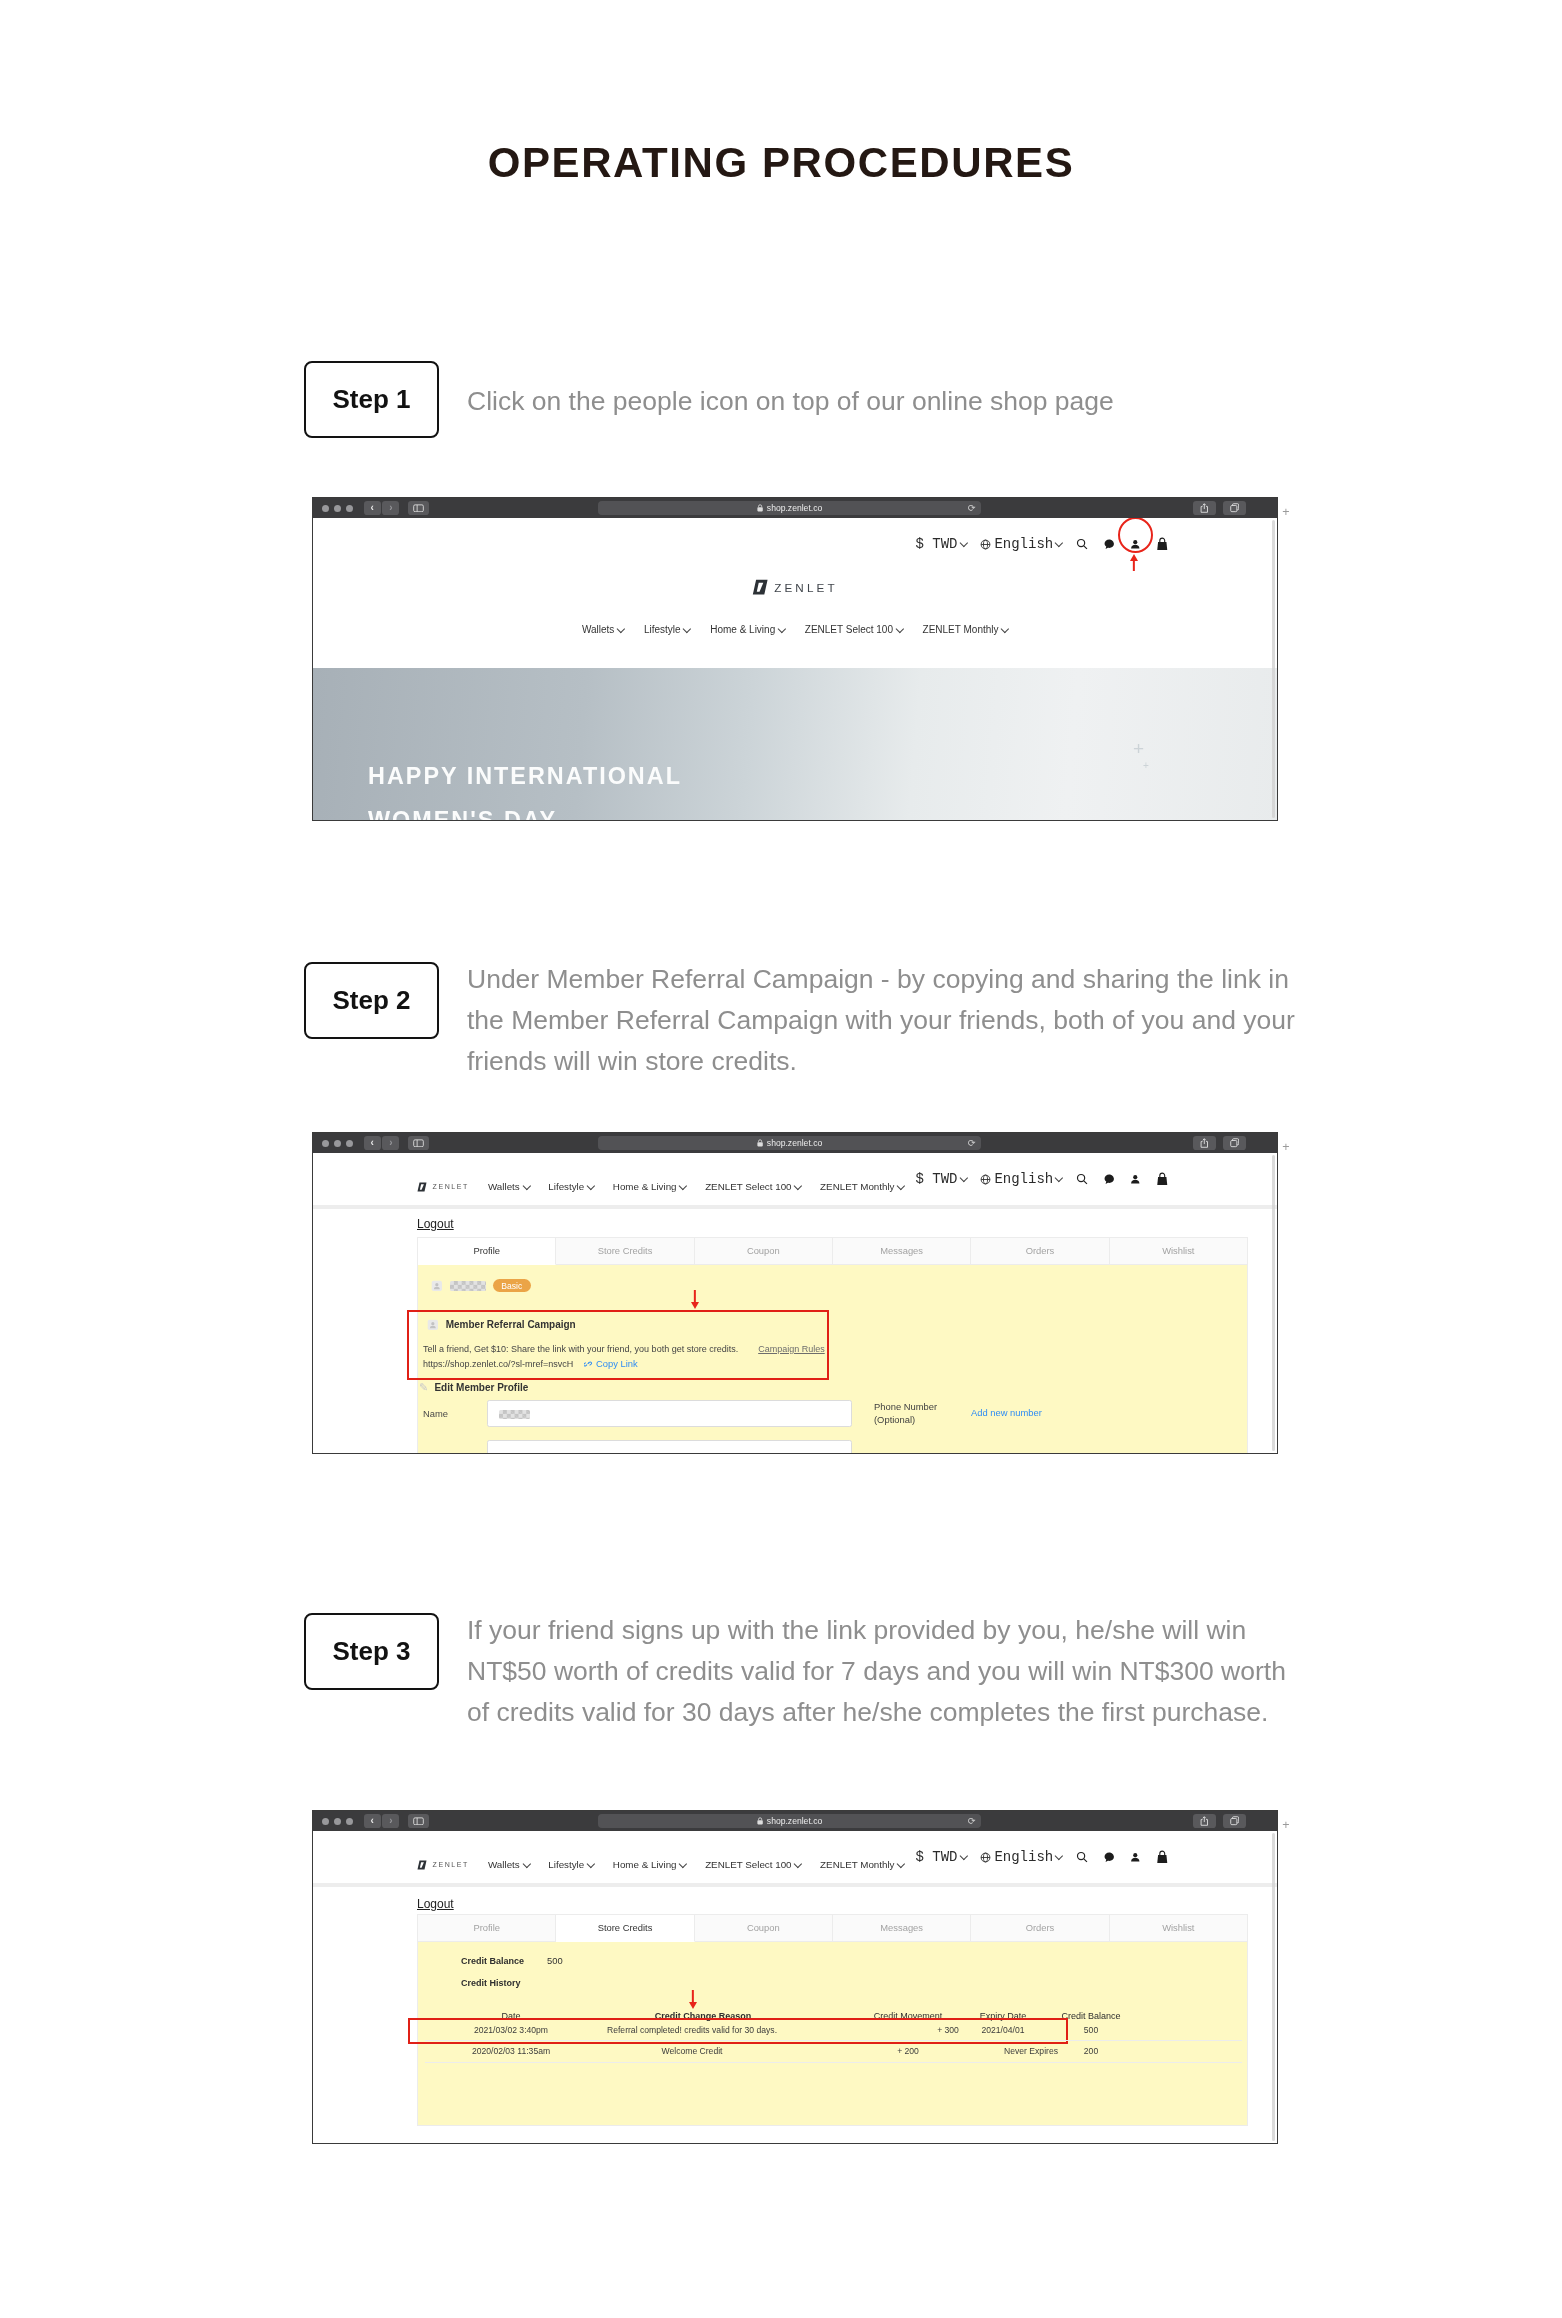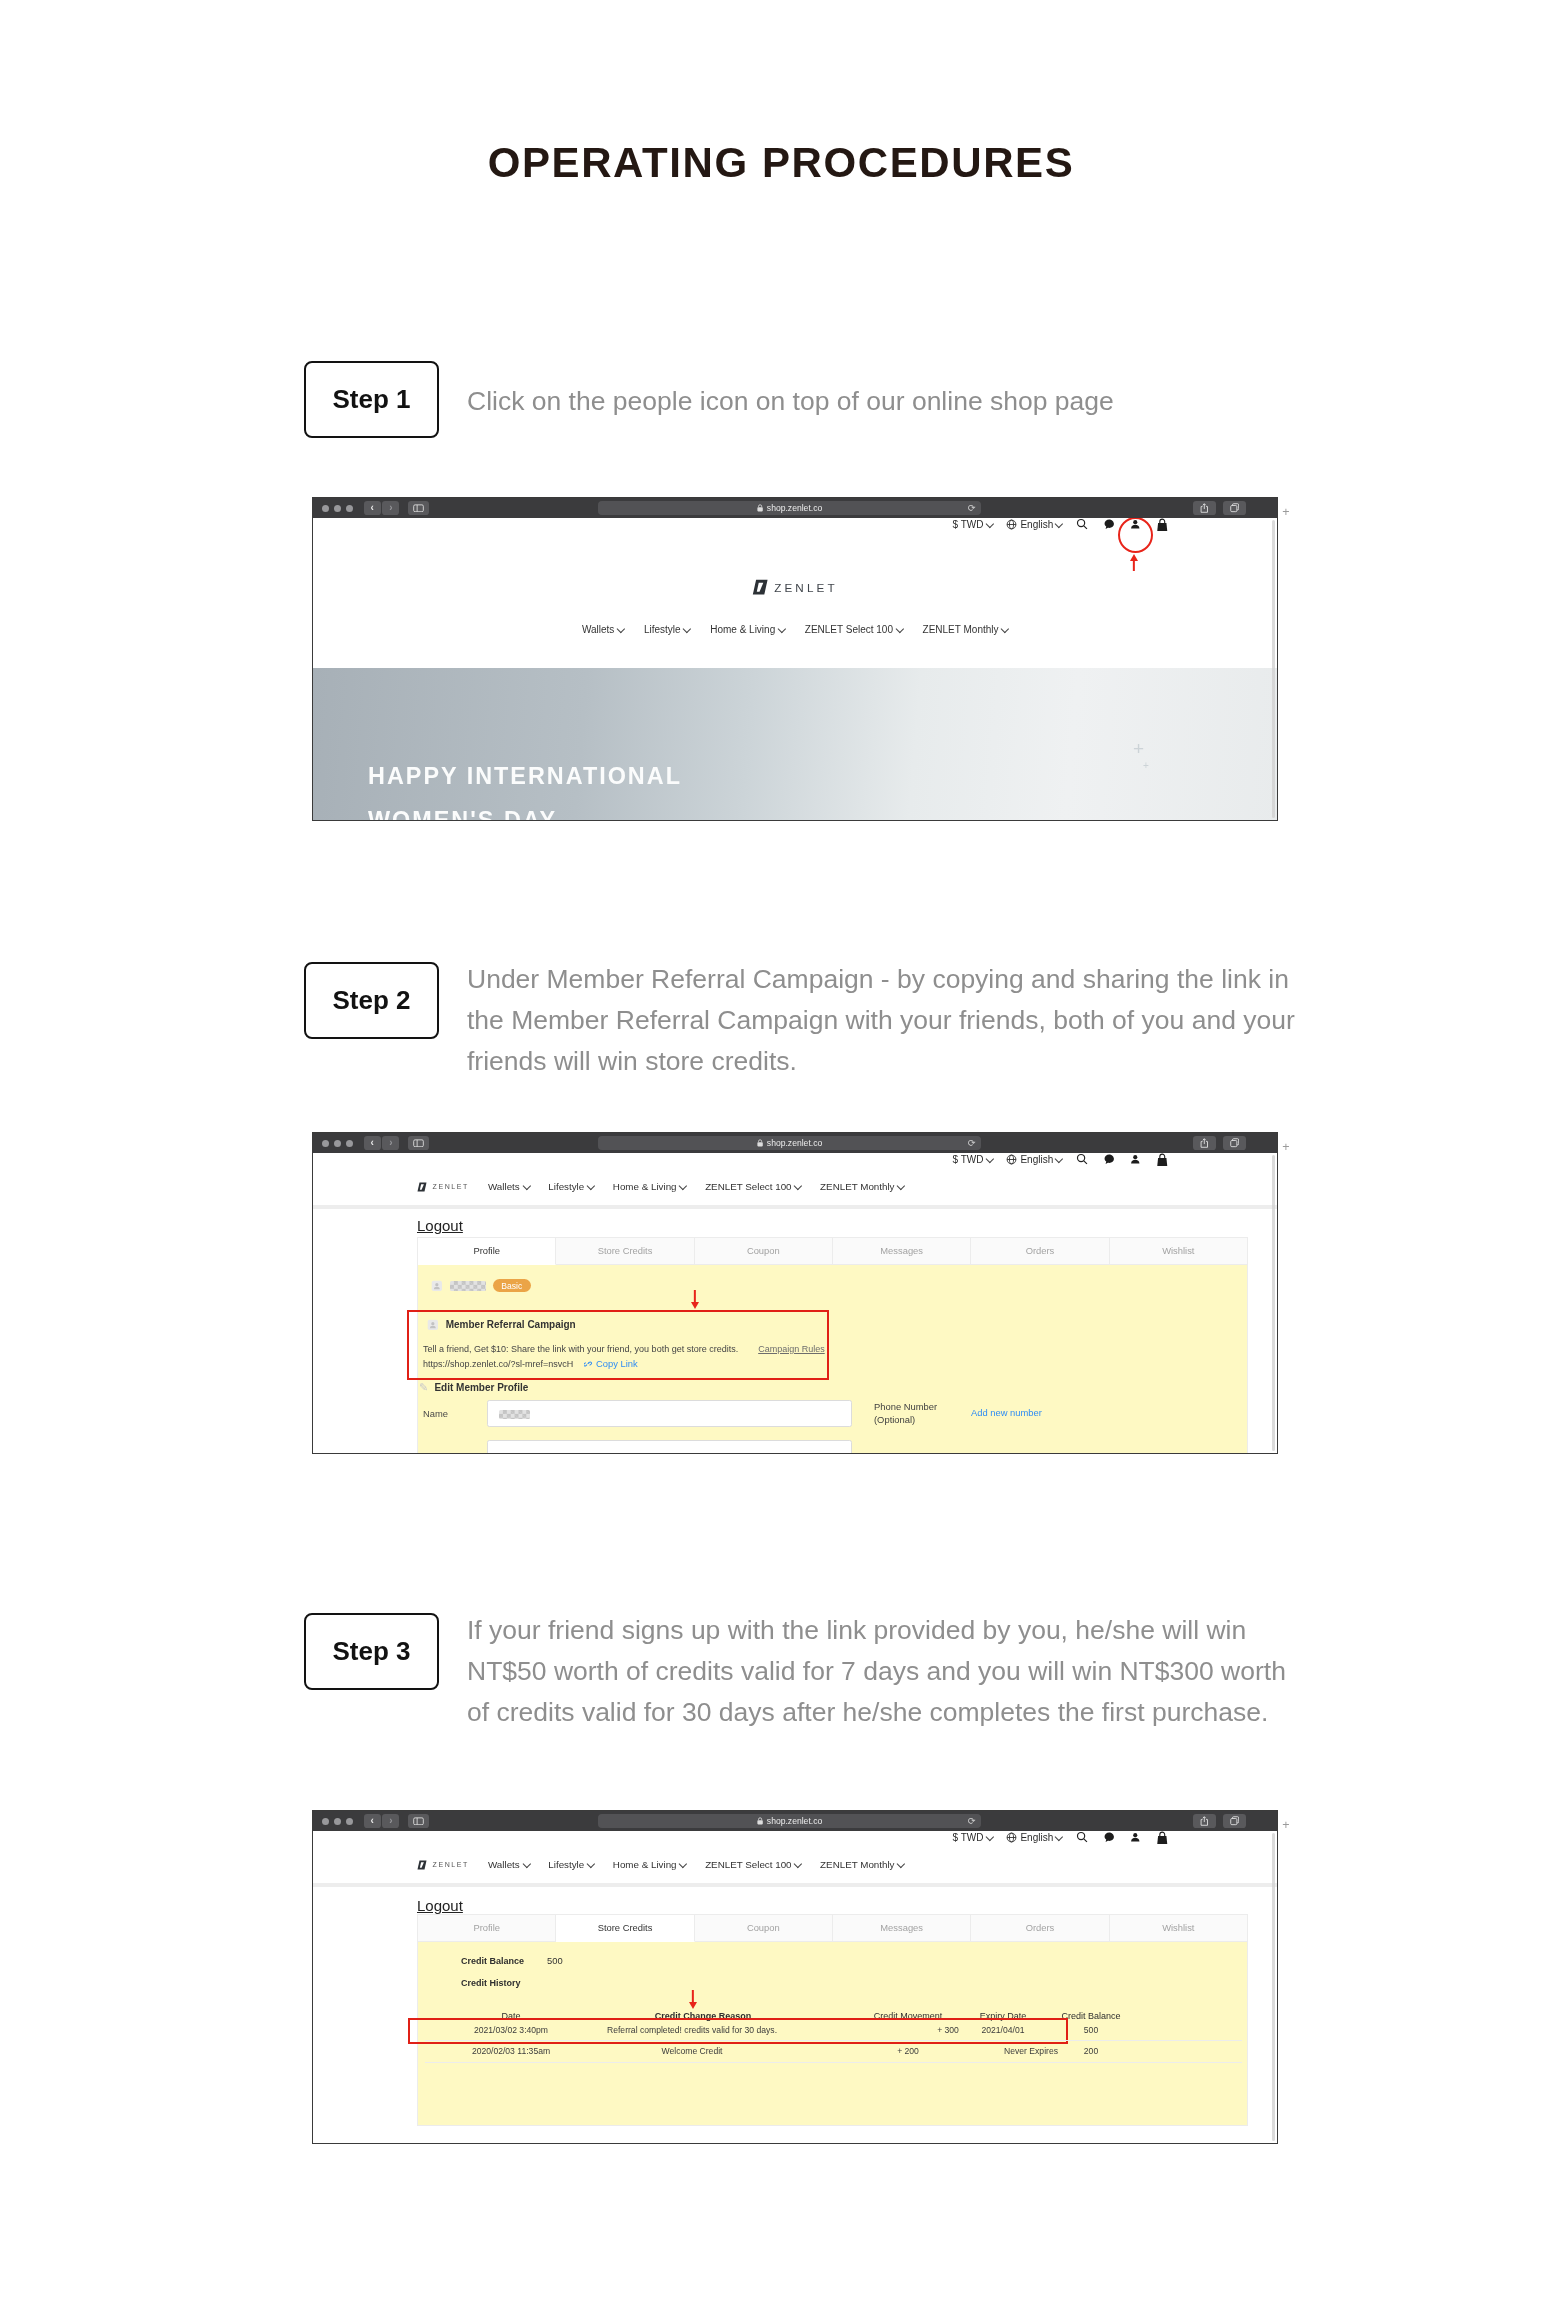--- a/index.html
+++ b/index.html
@@ -24,22 +24,22 @@
     align-items:center;justify-content:center;font-size:10px;font-weight:bold;line-height:1;}
   .urlbar{position:absolute;left:285px;top:3.1px;width:383px;height:14px;background:#525255;border-radius:3.9px;
     display:flex;align-items:center;justify-content:center;gap:3.9px;color:#ededed;font-size:8.6px;}
   .reload{position:absolute;right:5.5px;top:0.8px;font-size:9.4px;color:#cfcfcf;}
   .tb-right{position:absolute;right:31px;top:3.1px;display:flex;gap:6.2px;}
   .plusglyph{position:absolute;right:-12.5px;top:7px;color:#9b9b9b;font-size:12.5px;}
   .page{position:absolute;top:20px;left:0;right:0;bottom:0;background:#fff;overflow:hidden;}
   .scrollbar{position:absolute;right:1.6px;top:2.3px;bottom:2.3px;width:3.9px;background:#cfcfcf;border-radius:2.3px;opacity:.75;}
 
   
-  .util{position:absolute;top:0;right:109px;display:flex;align-items:center;gap:14px;
-    font-size:10px;color:#2b2b2b;}
+  .util{position:absolute;top:18px;right:109px;display:flex;align-items:center;gap:14px;
+    font-size:14px;color:#2b2b2b;font-family:Liberation Mono, monospace;}
   .util .lbl{display:flex;align-items:center;gap:3.1px;}
   .cv{width:4.7px;height:4.7px;border-right:1.2px solid #444;border-bottom:1.2px solid #444;
     transform:rotate(45deg);margin-top:-2.3px;display:inline-block;}
   .icon{display:inline-flex;align-items:center;justify-content:center;}
   .brandmark{display:inline-flex;align-items:center;gap:5.5px;color:#40454b;}
   .brandword{letter-spacing:3.1px;font-size:11.7px;color:#40454b;}
   .brand-sm .brandword{font-size:7px;letter-spacing:1.6px;color:#555;}
   .nav-item{display:flex;align-items:center;gap:3.9px;color:#333;cursor:default;}
 
   
@@ -56,21 +56,21 @@
   .ann-arrow .head{position:absolute;left:50%;transform:translateX(-50%);width:0;height:0;
     border-left:4.7px solid transparent;border-right:4.7px solid transparent;}
   .arrow-up .stem{top:6.2px;bottom:0;}
   .arrow-up .head{top:0;border-bottom:7px solid #e8241a;}
   .arrow-down .stem{top:0;bottom:6.2px;}
   .arrow-down .head{bottom:0;border-top:7px solid #e8241a;}
   .ann-box{position:absolute;border:2.3px solid #e02016;}
 
   
   .hdr-band{position:absolute;left:0;right:0;height:3.9px;background:#ededed;}
-  .logout{position:absolute;left:104px;font-size:15px;color:#222;text-decoration:underline;}
+  .logout{position:absolute;left:104px;font-size:12px;color:#222;text-decoration:underline;}
   .card{position:absolute;left:104px;width:831px;background:#fef9c3;border:0.8px solid #ececec;box-sizing:border-box;}
   .tabs{display:flex;height:26.5px;}
   .tab{flex:1;display:flex;align-items:center;justify-content:center;font-size:9.4px;color:#a3a3a3;
     background:#fafafa;border-right:0.8px solid #ececec;border-bottom:0.8px solid #ececec;}
   .tab:last-child{border-right:none;}
   .tab.active{background:#fff;border-bottom:0.8px solid #fff;color:#333;}
   .mosaic{background-image:linear-gradient(45deg,#c4c4c4 25%,transparent 25%,transparent 75%,#c4c4c4 75%),
     linear-gradient(45deg,#c4c4c4 25%,#e2e2e2 25%,#e2e2e2 75%,#c4c4c4 75%);
     background-size:7.8px 7.8px;background-position:0 0,3.9px 3.9px;border-radius:1.6px;}
   .pill{background:#eba447;color:#fff;font-size:8.6px;border-radius:7.8px;padding:1.6px 8.6px;}

